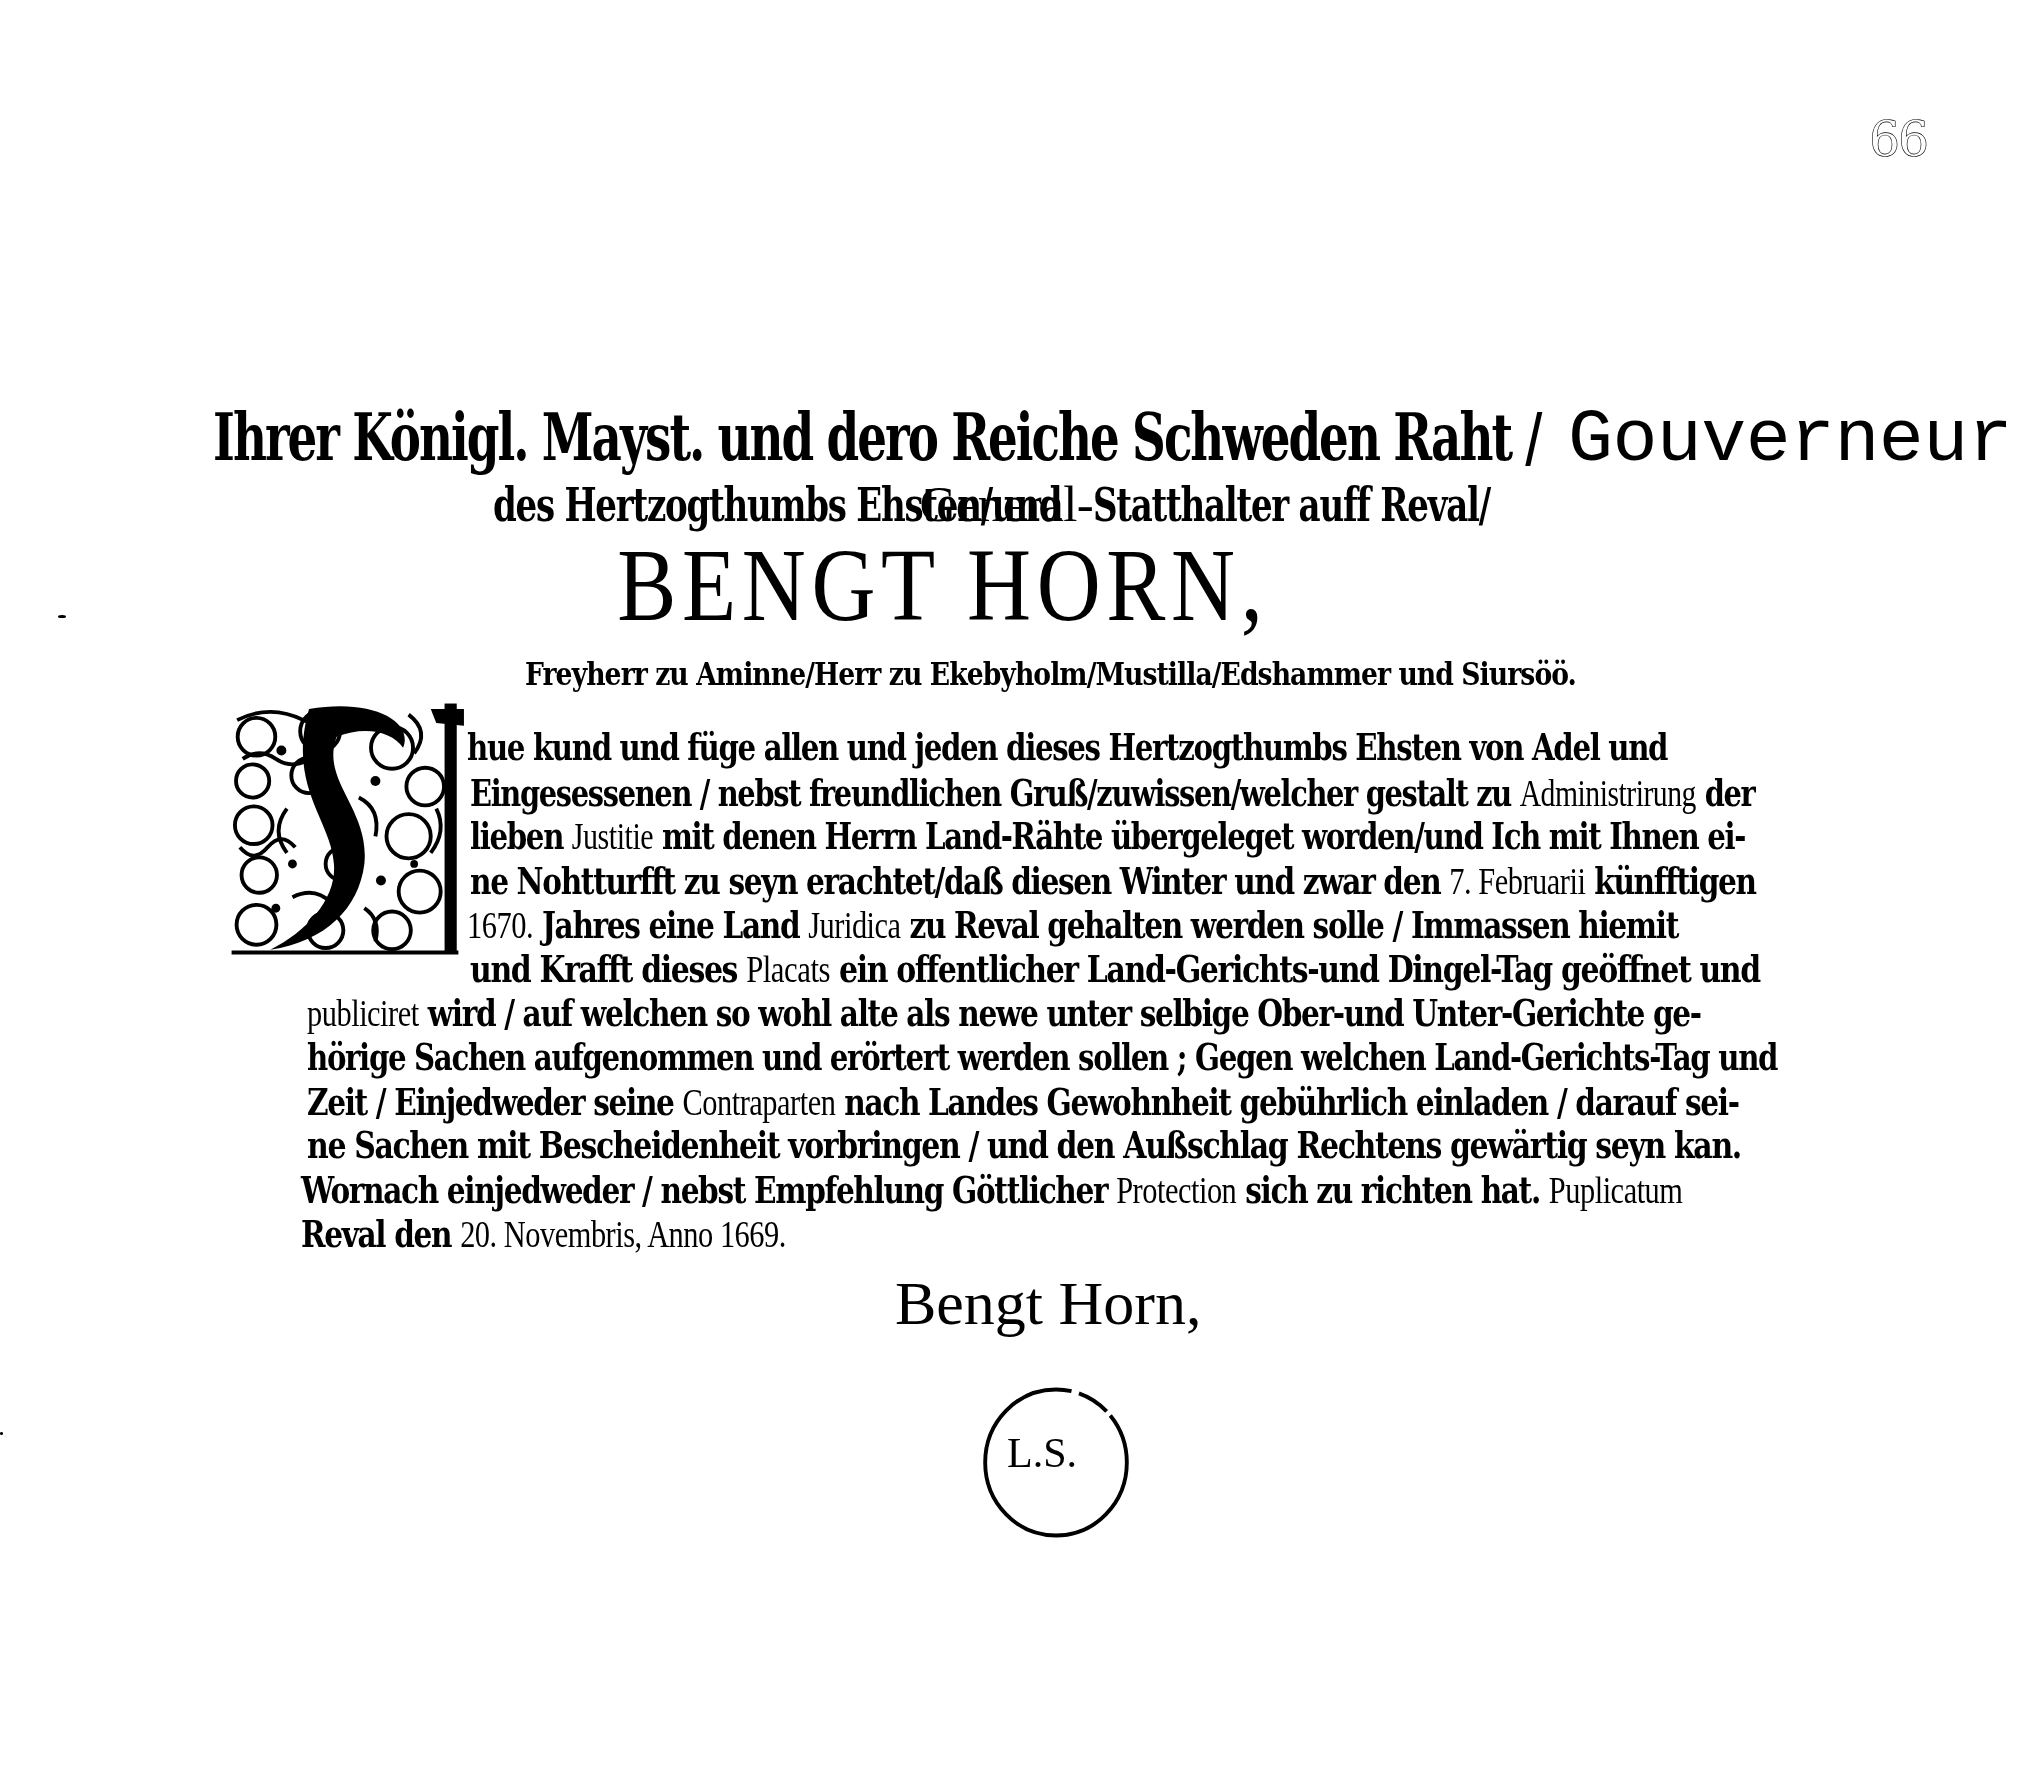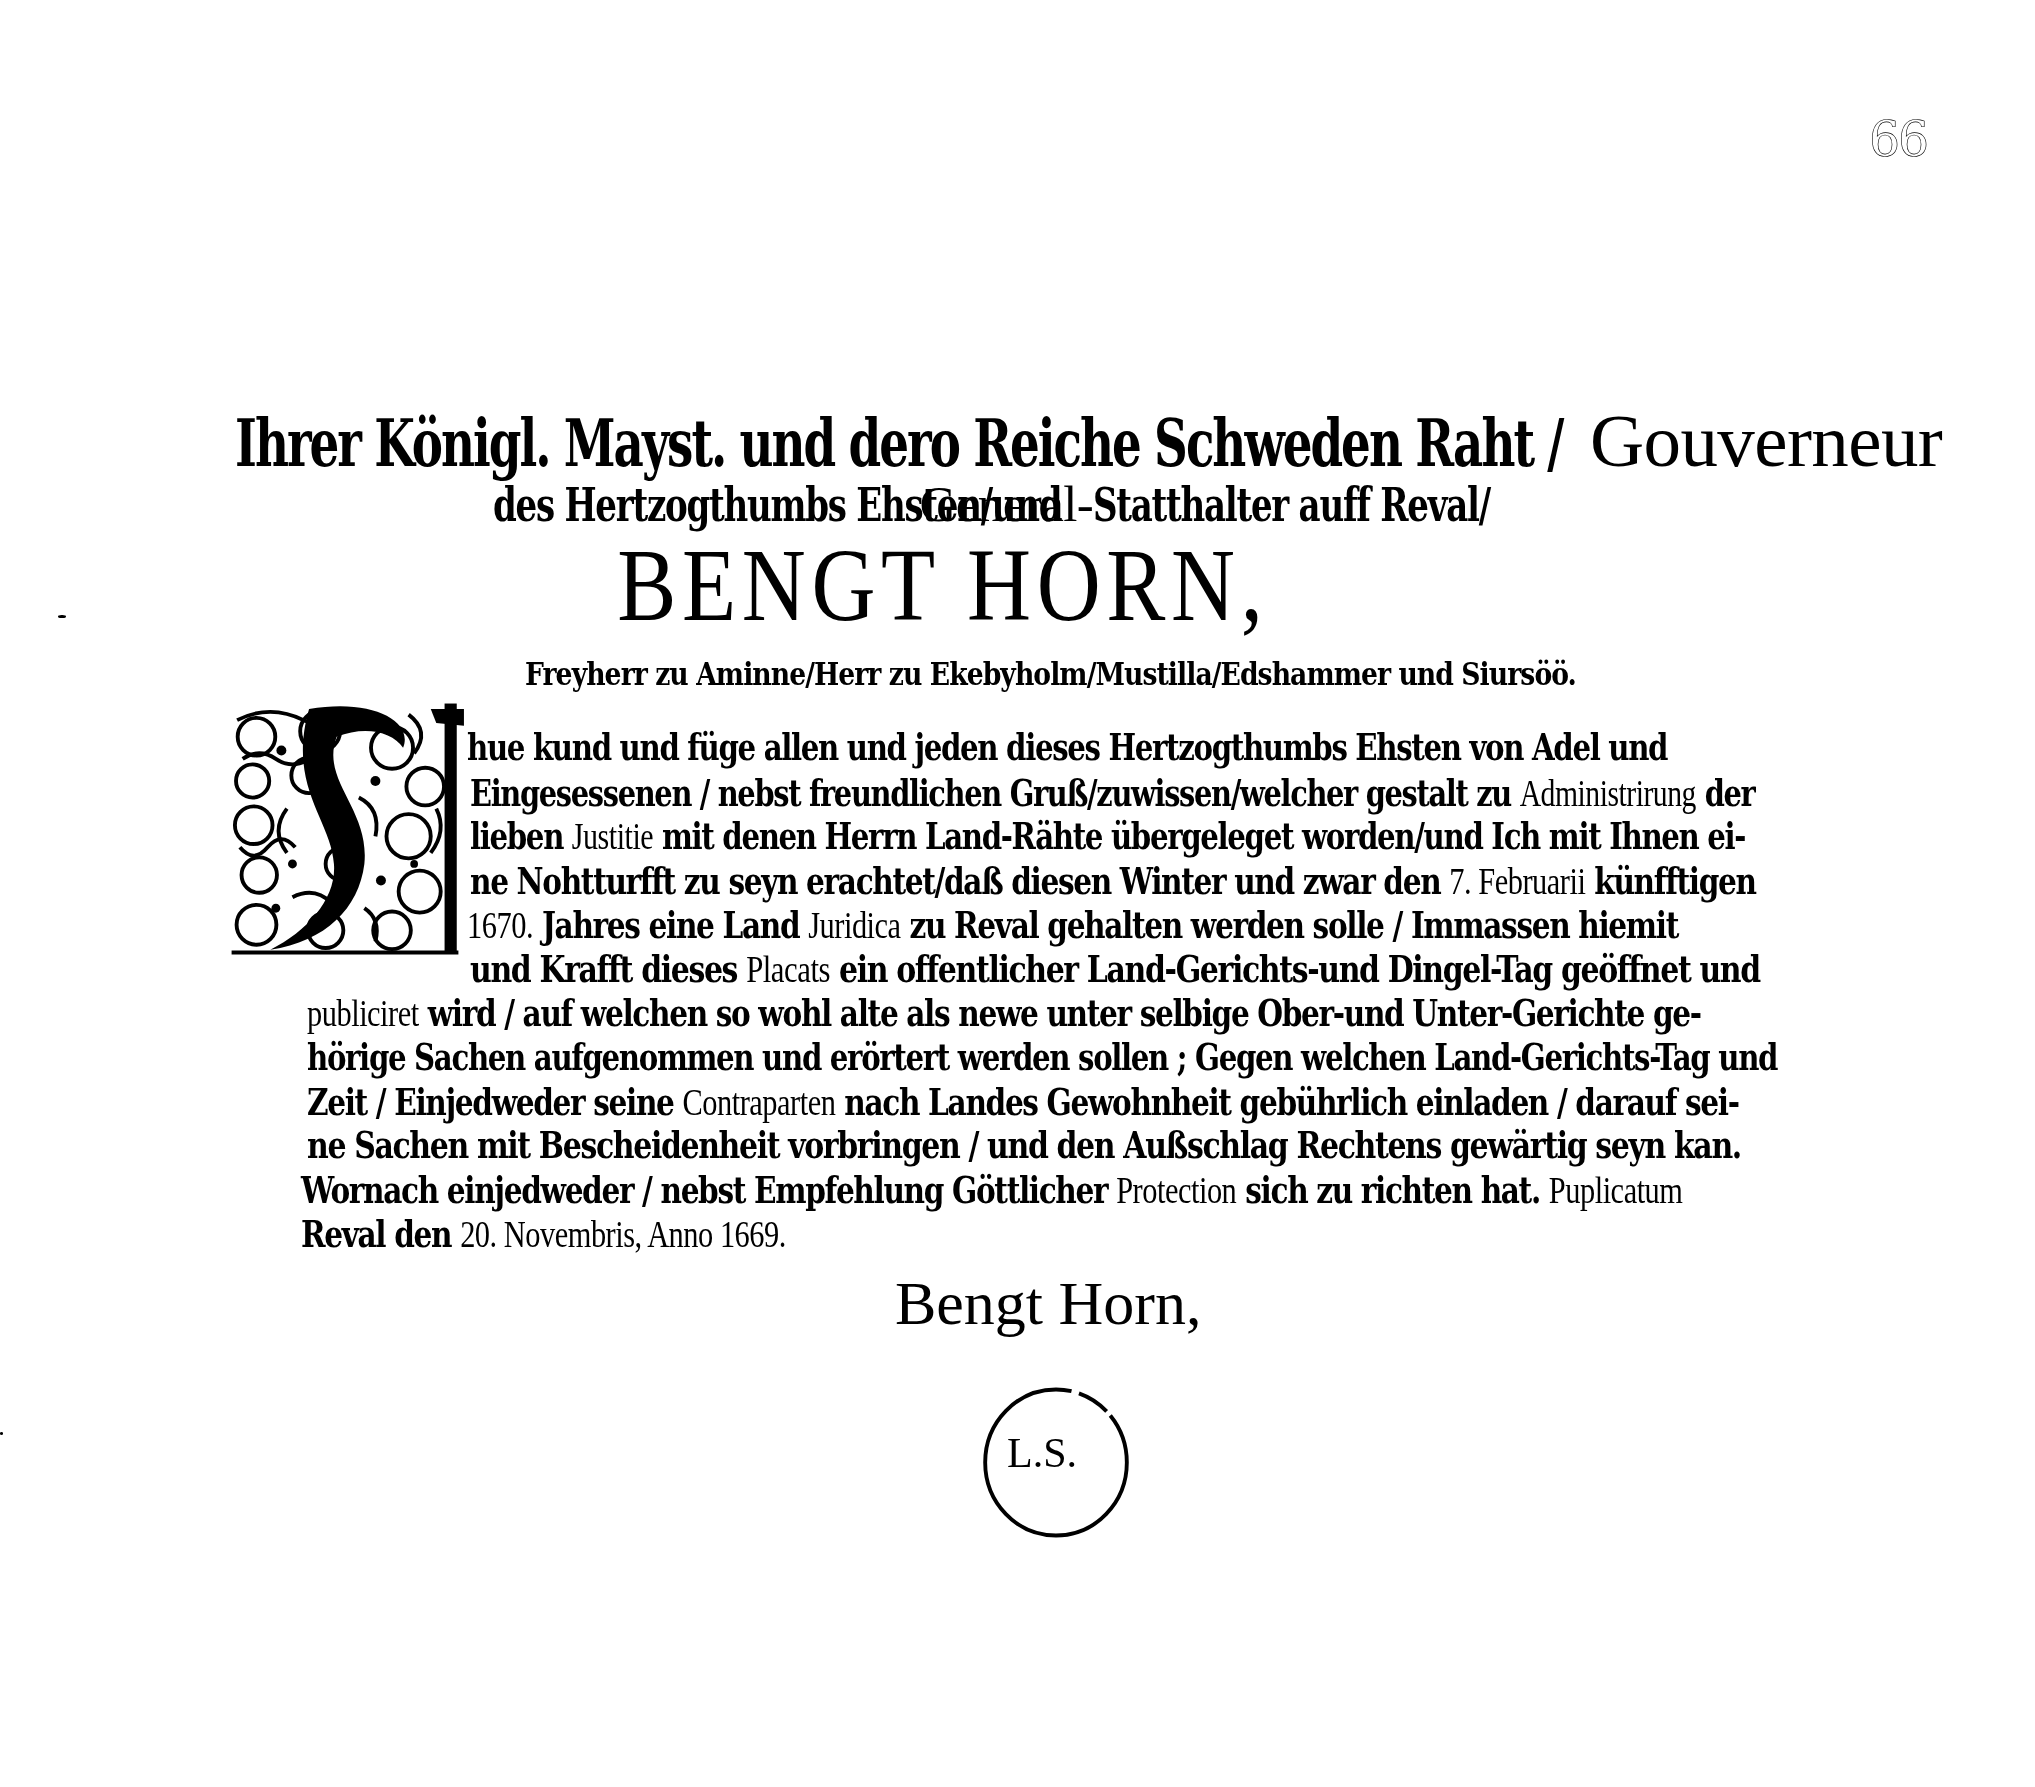--- a/index.html
+++ b/index.html
@@ -23,21 +23,21 @@
       font-family: "DejaVu Serif", serif;
       font-size: 49px;
       font-weight: 300;
       color: #222;
       letter-spacing: -2.2px;
       -webkit-text-stroke: 0.6px #000;
       color: transparent;
     }
 
     .title-line1 {
-      left: 235px;
+      left: 213px;
       top: 398px;
       width: 1626px;
       height: 77px;
       white-space: nowrap;
       display: flex;
       align-items: baseline;
       justify-content: space-between;
     }
     .frak {
       font-family: "DejaVu Serif", serif;
@@ -46,21 +46,21 @@
     }
     .title-line1 .frak {
       font-size: 65px;
       letter-spacing: -2.8px;
       transform: scaleX(0.72);
       display: inline-block;
       width: 1355px;
       white-space: nowrap;
     }
     .title-line1 .roman {
-      font-family: Liberation Serif, serif;
+      font-family: Liberation Mono, monospace;
       font-size: 75px;
       letter-spacing: -0.6px;
     }
 
     .title-line2 {
       left: 476px;
       top: 475px;
       width: 1112px;
       height: 61px;
       white-space: nowrap;

